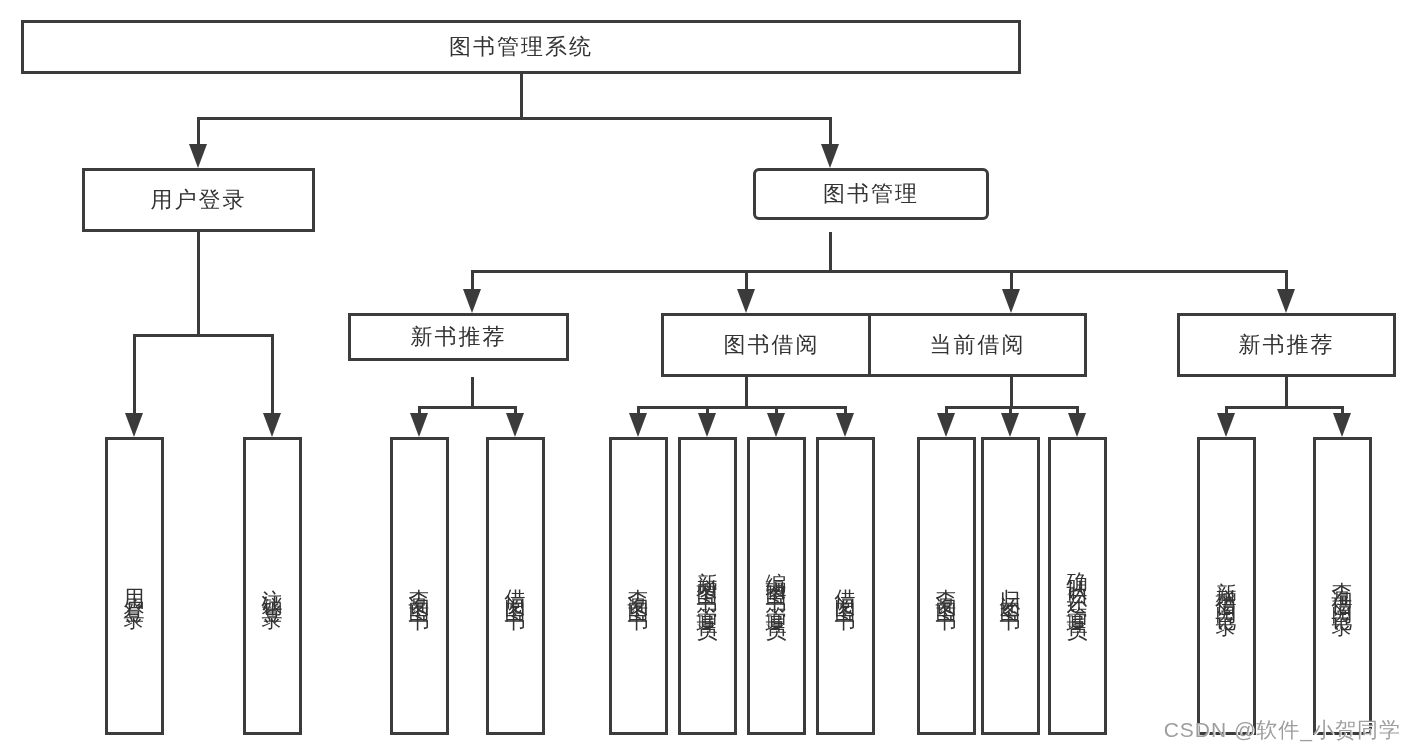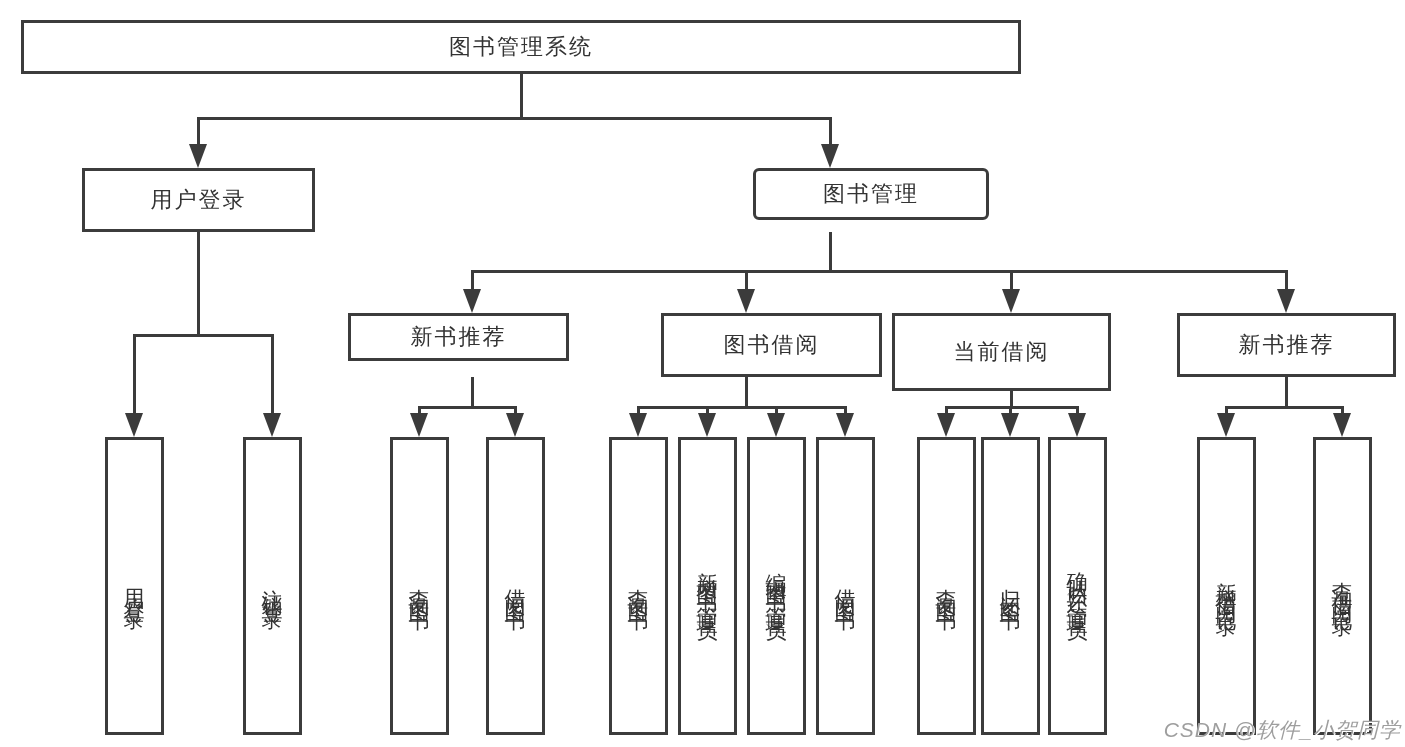--- a/index.html
+++ b/index.html
@@ -21,21 +21,20 @@
   .hline,.vline{position:absolute;background:#3b3b3b;z-index:1;}
   .arrowhead{
     position:absolute;width:0;height:0;z-index:1;
     border-left:9px solid transparent;border-right:9px solid transparent;
     border-top:24px solid #3b3b3b;
   }
   #watermark{
     position:absolute;right:4px;bottom:3px;z-index:3;
     font-size:21px;color:#9e9e9e;letter-spacing:1px;
     text-shadow:1px 1px 0 #ffffff;
-    font-style:italic;
   }
 </style>
 </head>
 <body>
 
 <div id="canvas">
 
   <div class="node" style="left:21px;top:20px;width:1000px;height:54px;">
     <span class="lbl">图书管理系统</span>
   </div>
@@ -46,21 +45,21 @@
   <div class="node" style="left:753px;top:168px;width:236px;height:52px;border-radius:6px;">
     <span class="lbl">图书管理</span>
   </div>
 
   <div class="node" style="left:348px;top:313px;width:221px;height:48px;">
     <span class="lbl">新书推荐</span>
   </div>
   <div class="node" style="left:636px;top:313px;width:221px;height:64px;margin-left:25px;">
     <span class="lbl">图书借阅</span>
   </div>
-  <div class="node" style="left:892px;top:313px;width:219px;height:78px;">
+  <div class="node" style="left:868px;top:313px;width:219px;height:64px;">
     <span class="lbl">当前借阅</span>
   </div>
   <div class="node" style="left:1177px;top:313px;width:219px;height:64px;">
     <span class="lbl">新书推荐</span>
   </div>
 
   <div class="node leaf" style="left:105px;top:437px;width:59px;height:298px;">
     <span class="lbl">用户登录</span>
   </div>
   <div class="node leaf" style="left:243px;top:437px;width:59px;height:298px;">

